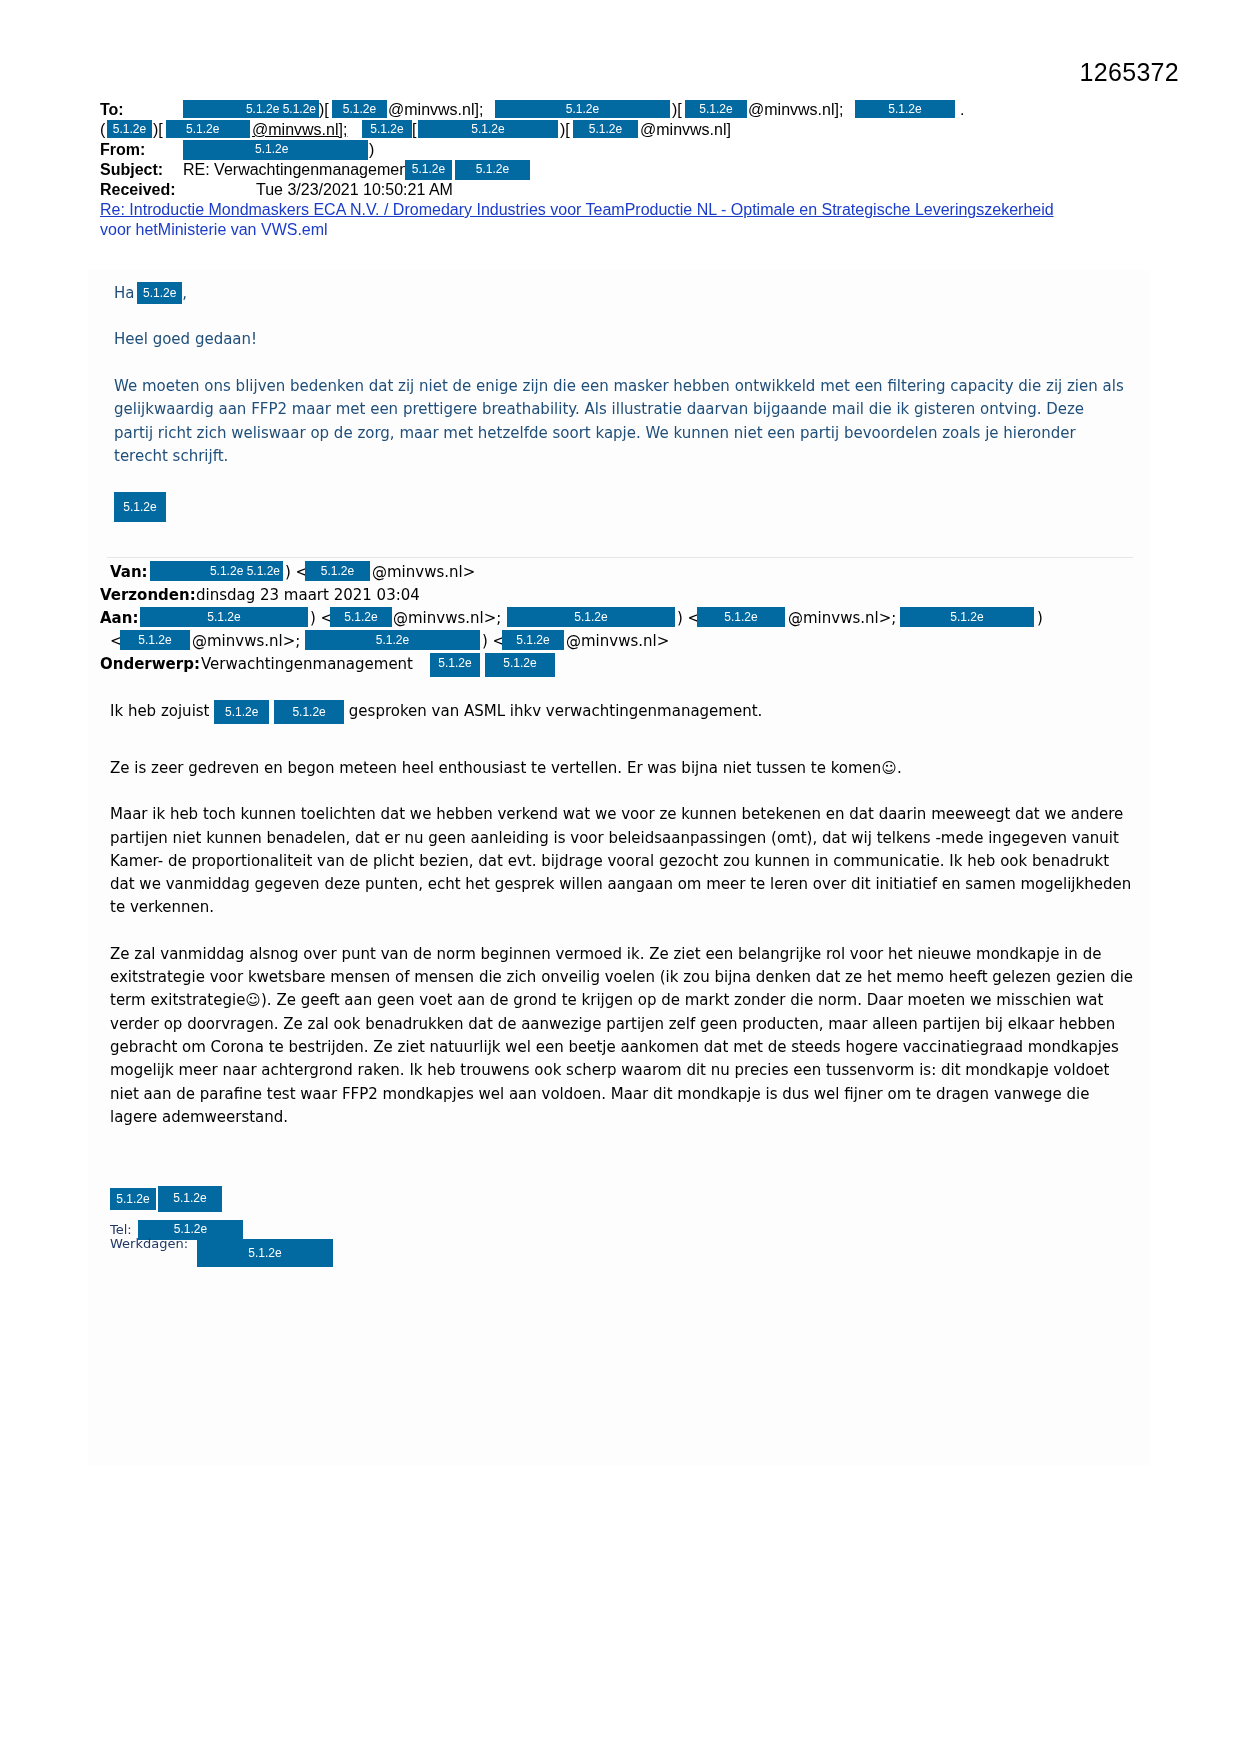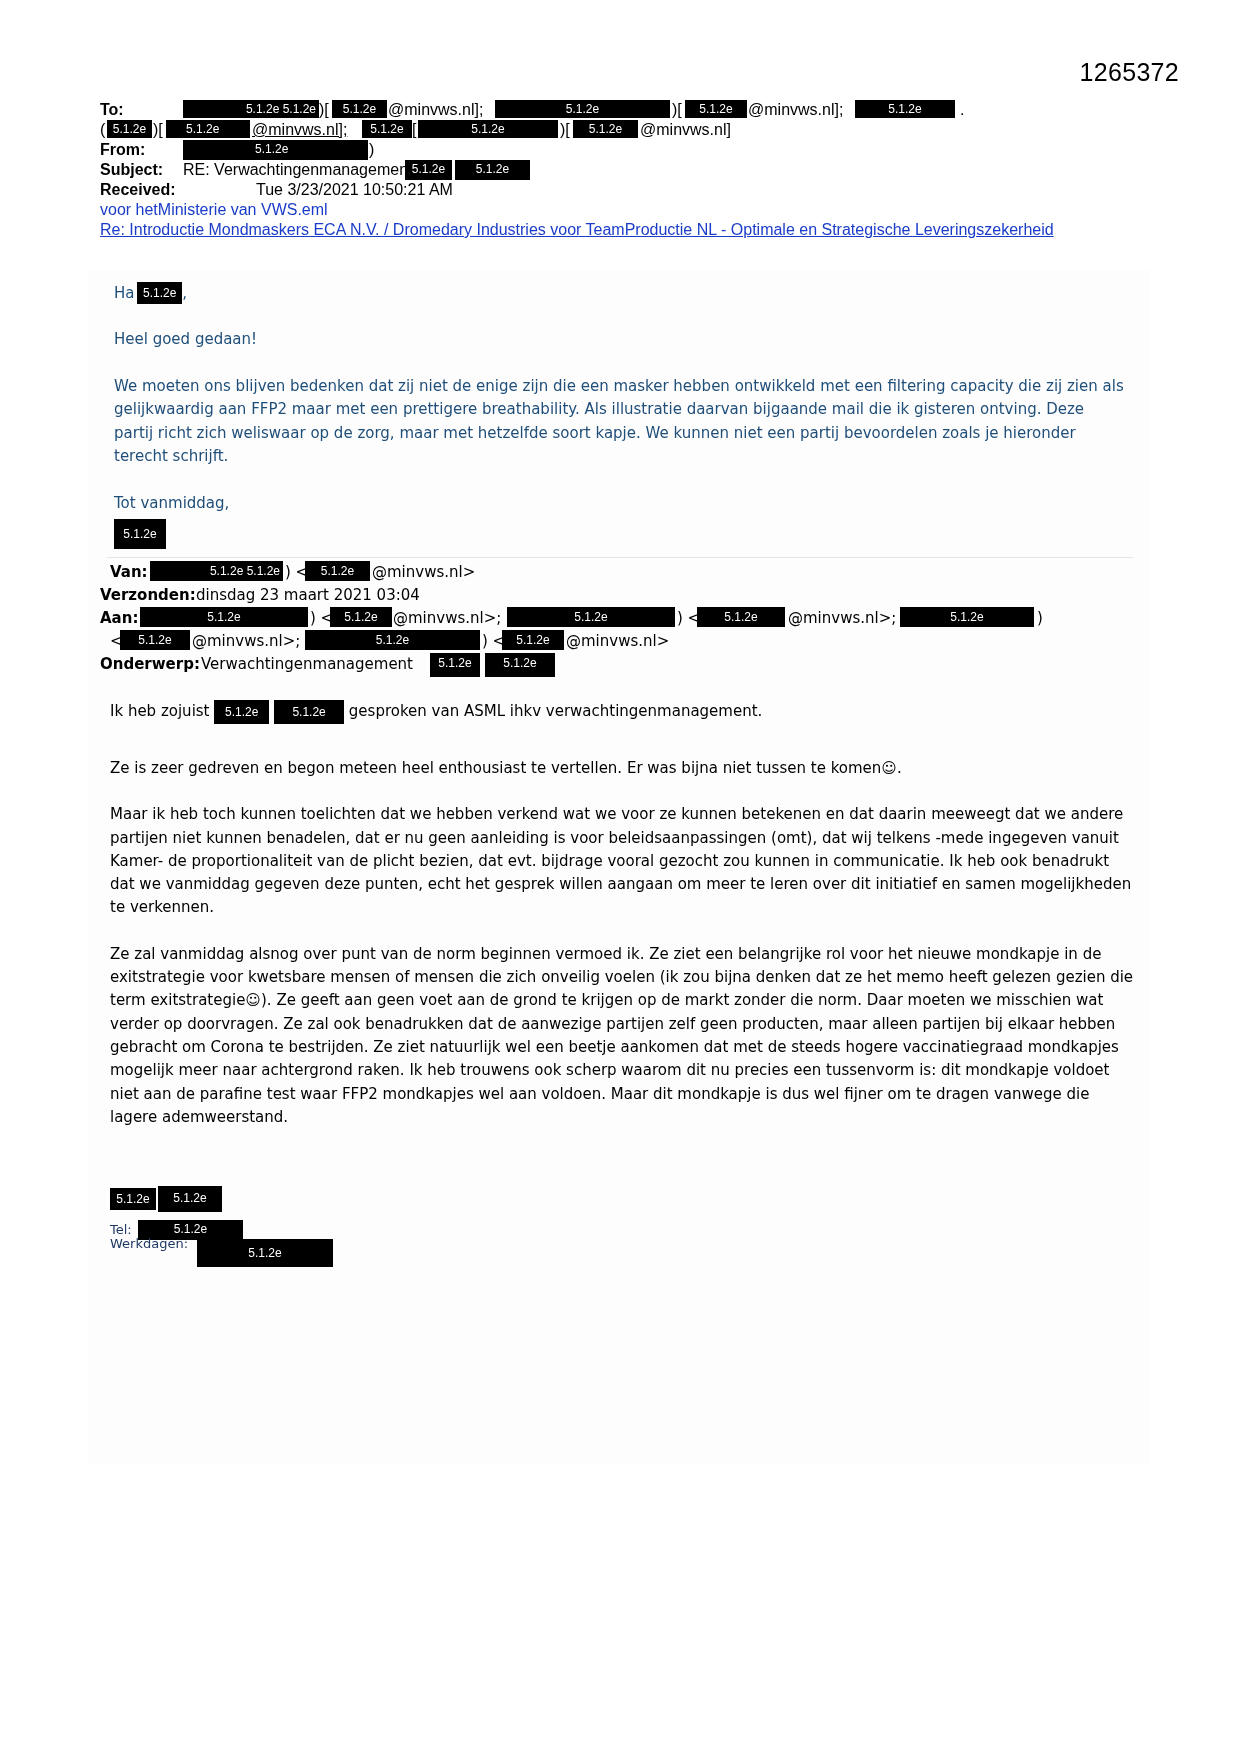--- a/index.html
+++ b/index.html
@@ -1,21 +1,21 @@
 <!DOCTYPE html>
 <html><head>
 <meta charset="utf-8">
 <style>
   html, body { margin: 0; padding: 0; background: #ffffff; }
   body { width: 1241px; height: 1754px; position: relative; overflow: hidden; font-family: "Liberation Sans", sans-serif; color: #000; }
   .docnum { position: absolute; top: 58px; right: 62px; font-size: 25px; font-family: "Liberation Sans", sans-serif; letter-spacing: 0.3px; }
   .hdr { position: absolute; left: 100px; top: 100px; width: 1060px; font-size: 16px; line-height: 20px; font-family: "Liberation Sans", sans-serif; }
   .hdr .row { position: relative; height: 20px; white-space: nowrap; }
   .hdr .lbl { font-weight: bold; display: inline-block; }
-  .red { display: inline-block; background: #000000; color: #ffffff; font-size: 12px; line-height: 18px; height: 18px; text-align: center; vertical-align: top; box-sizing: border-box; padding: 0 3px; font-family: "Liberation Sans", sans-serif; }
+  .red { display: inline-block; background: #0369a1; color: #ffffff; font-size: 12px; line-height: 18px; height: 18px; text-align: center; vertical-align: top; box-sizing: border-box; padding: 0 3px; font-family: "Liberation Sans", sans-serif; }
   .red.tall { height: 24px; line-height: 22px; }
   .abs { position: absolute; top: 0; }
   .link { color: #1a3cc8; text-decoration: underline; }
   .panel { position: absolute; left: 88px; top: 270px; width: 1062px; height: 1195px; background: #fdfdfd; }
   .body1 { position: absolute; left: 110px; top: 278px; width: 1020px; font-family: "DejaVu Sans", sans-serif; font-size: 15px; line-height: 23.5px; color: #1f4e79; }
   .body1 p { margin: 4px; }
   .sep { position: absolute; left: 107px; top: 557px; width: 1026px; height: 1px; background: #e6e6e6; }
   .fwd { position: absolute; left: 100px; top: 561px; width: 1060px; font-family: "DejaVu Sans", sans-serif; font-size: 15px; line-height: 23px; color: #000; }
   .fwd .row { position: relative; height: 23px; white-space: nowrap; }
   .fwd b { font-weight: bold; text-align: right; }
@@ -66,37 +66,36 @@
     <span class="lbl abs" style="left:0">Subject:</span>
     <span class="abs" style="left:83px">RE: Verwachtingenmanagement</span>
     <span class="red abs" style="left:305px;width:47px;height:20px">5.1.2e</span>
     <span class="red abs" style="left:355px;width:75px;height:20px">5.1.2e</span>
   </div>
   <div class="row">
     <span class="lbl abs" style="left:0">Received:</span>
     <span class="abs" style="left:156px">Tue 3/23/2021 10:50:21 AM</span>
   </div>
   <div class="row">
-    <span class="abs" style="left:0;color:#1a3cc8">voor hetMinisterie van VWS.eml</span>
+    <span class="abs link" style="left:0">Re: Introductie Mondmaskers ECA N.V. / Dromedary Industries voor TeamProductie NL - Optimale en Strategische Leveringszekerheid</span>
   </div>
   <div class="row">
-    <span class="abs link" style="left:0">Re: Introductie Mondmaskers ECA N.V. / Dromedary Industries voor TeamProductie NL - Optimale en Strategische Leveringszekerheid</span>
+    <span class="abs" style="left:0;color:#1a3cc8">voor hetMinisterie van VWS.eml</span>
   </div>
 </div>
 
 <div class="panel"></div>
 
 <div class="body1">
   <p style="height:23px;margin-bottom:23px">
     <span>Ha</span>
     <span class="red" style="height:22px;line-height:22px;width:45px;margin-left:-2px">5.1.2e</span><span>,</span>
   </p>
   <p style="margin-bottom:23px">Heel goed gedaan!</p>
   <p style="margin-bottom:23px;text-align:left">We moeten ons blijven bedenken dat zij niet de enige zijn die een masker hebben ontwikkeld met een filtering capacity die zij zien als gelijkwaardig aan FFP2 maar met een prettigere breathability. Als illustratie daarvan bijgaande mail die ik gisteren ontving. Deze partij richt zich weliswaar op de zorg, maar met hetzelfde soort kapje. We kunnen niet een partij bevoordelen zoals je hieronder terecht schrijft.</p>
-  <p>Tot vanmiddag,</p>
   <p>
     <span class="red tall" style="width:52px;height:30px;line-height:30px">5.1.2e</span>
   </p>
 </div>
 
 <div class="sep"></div>
 
 <div class="fwd">
   <div class="row">
     <b class="abs" style="left:10px">Van:</b>

